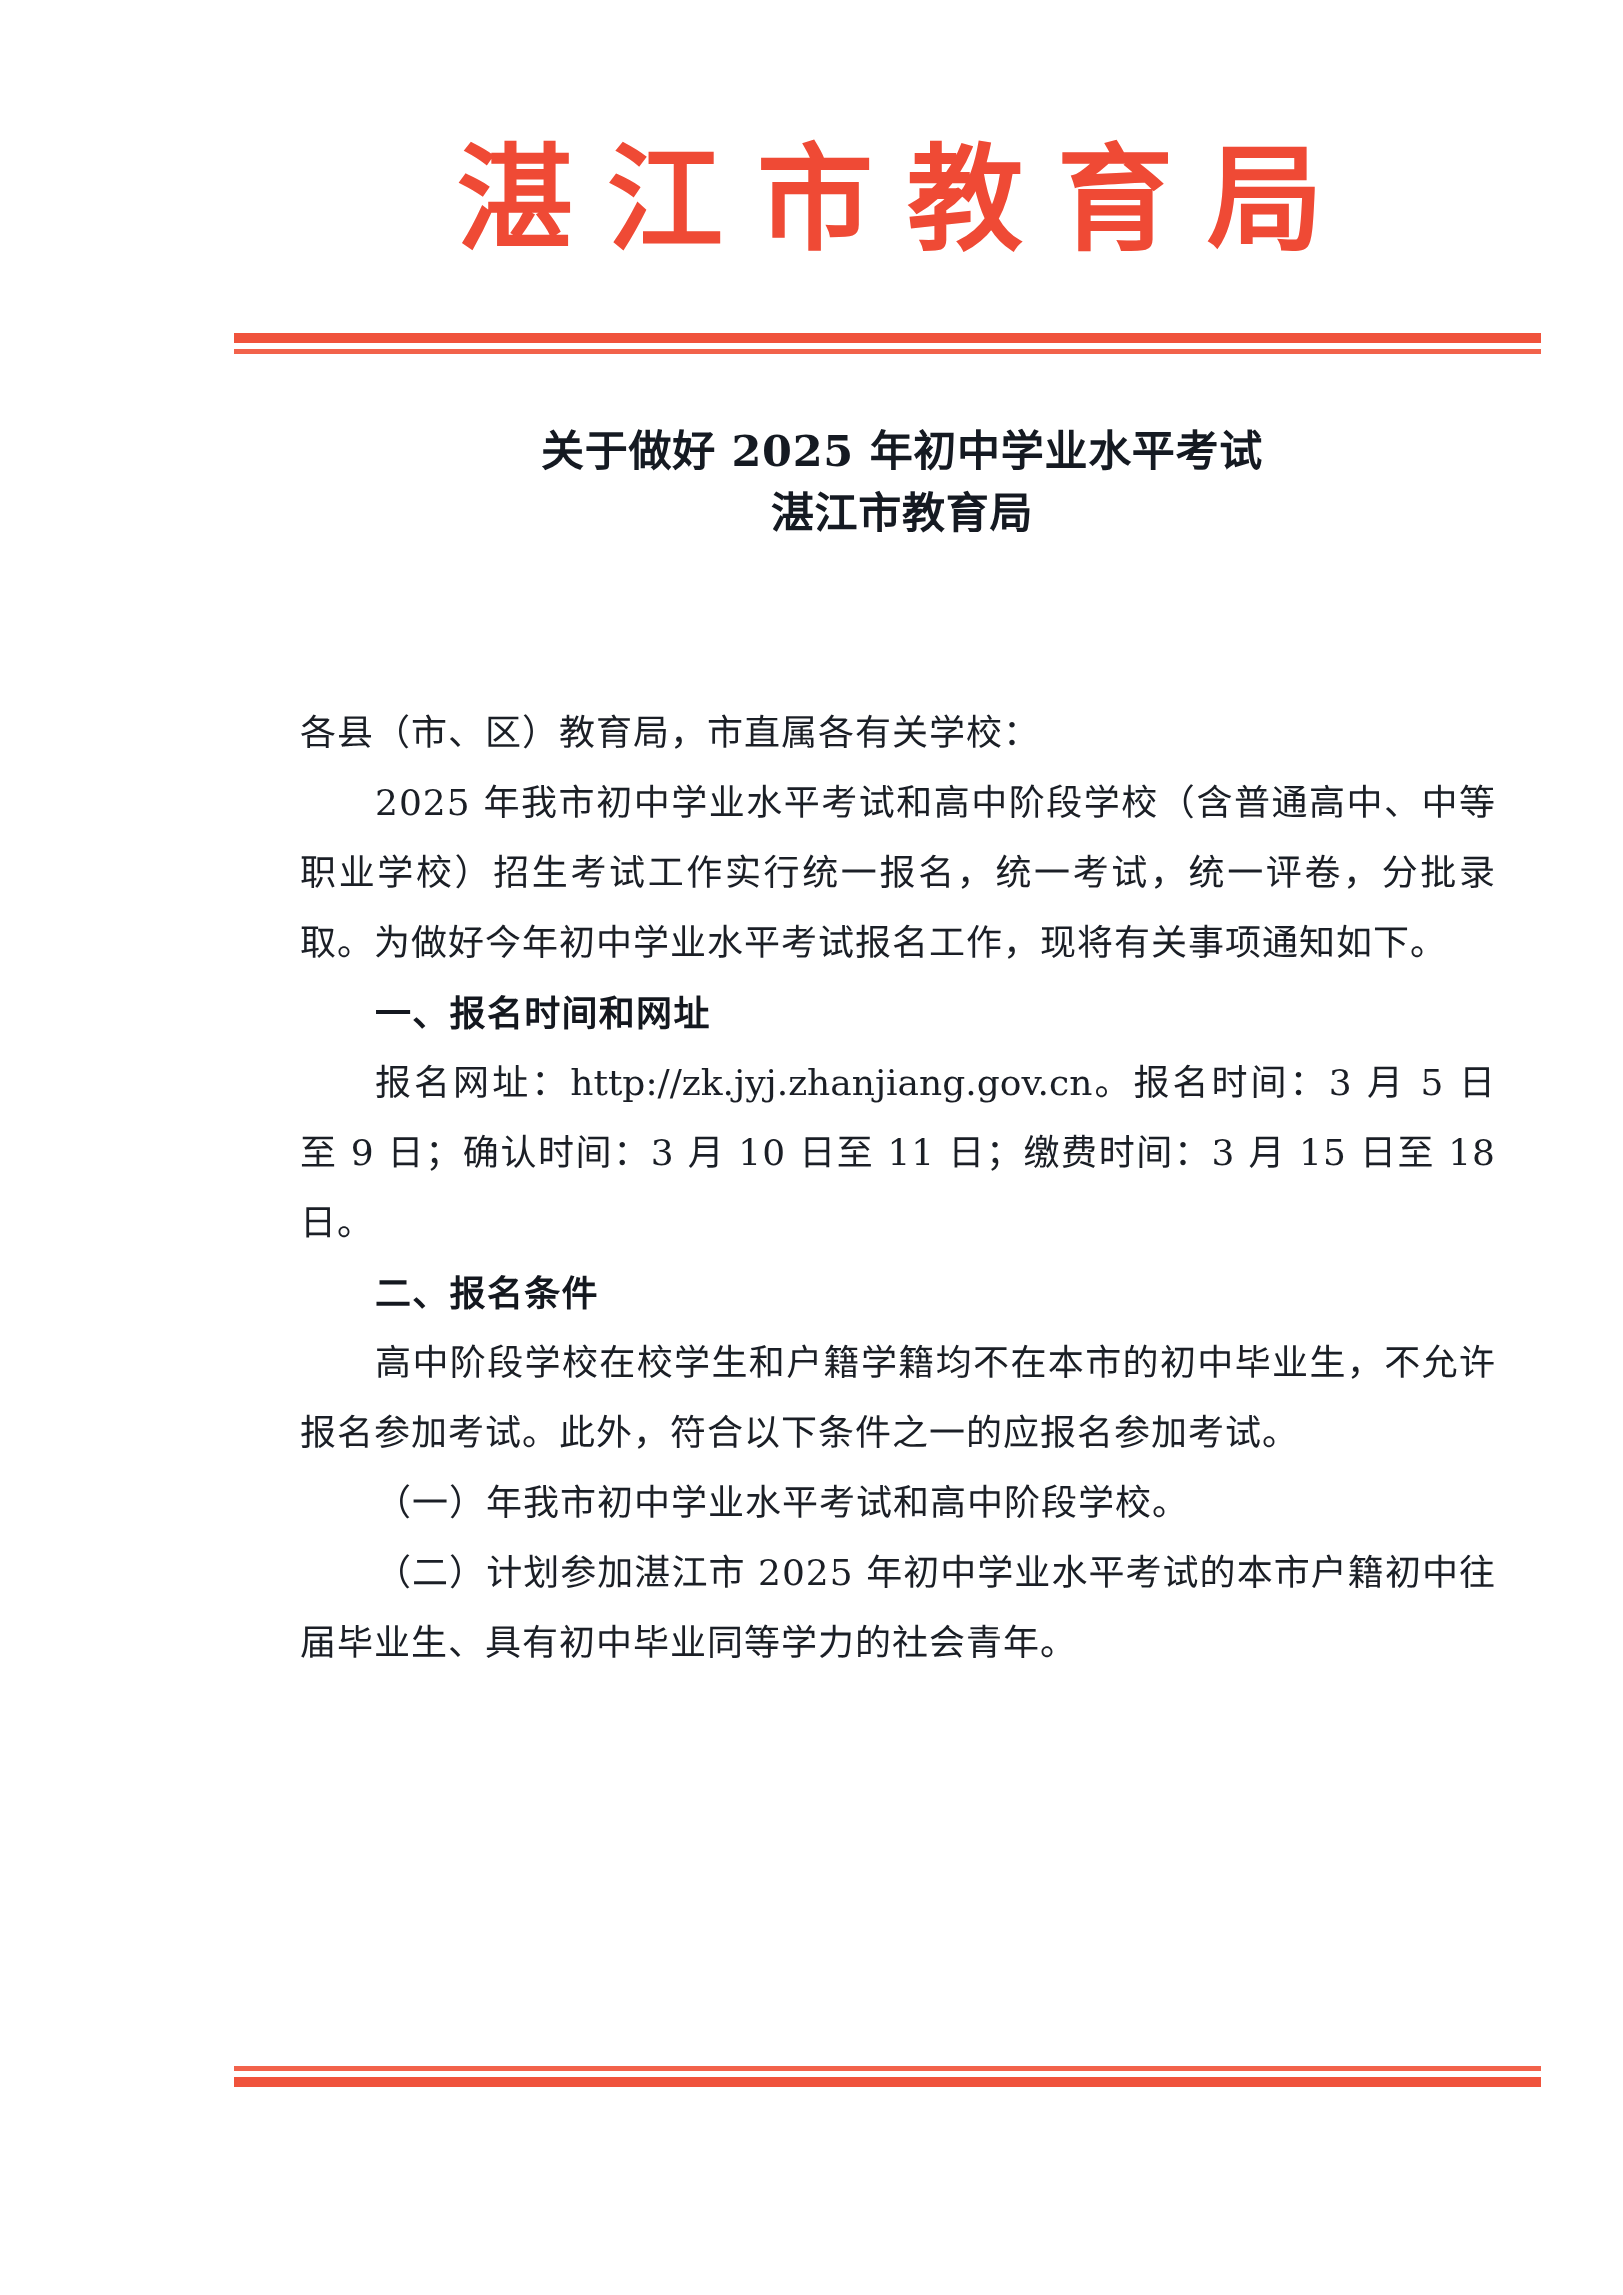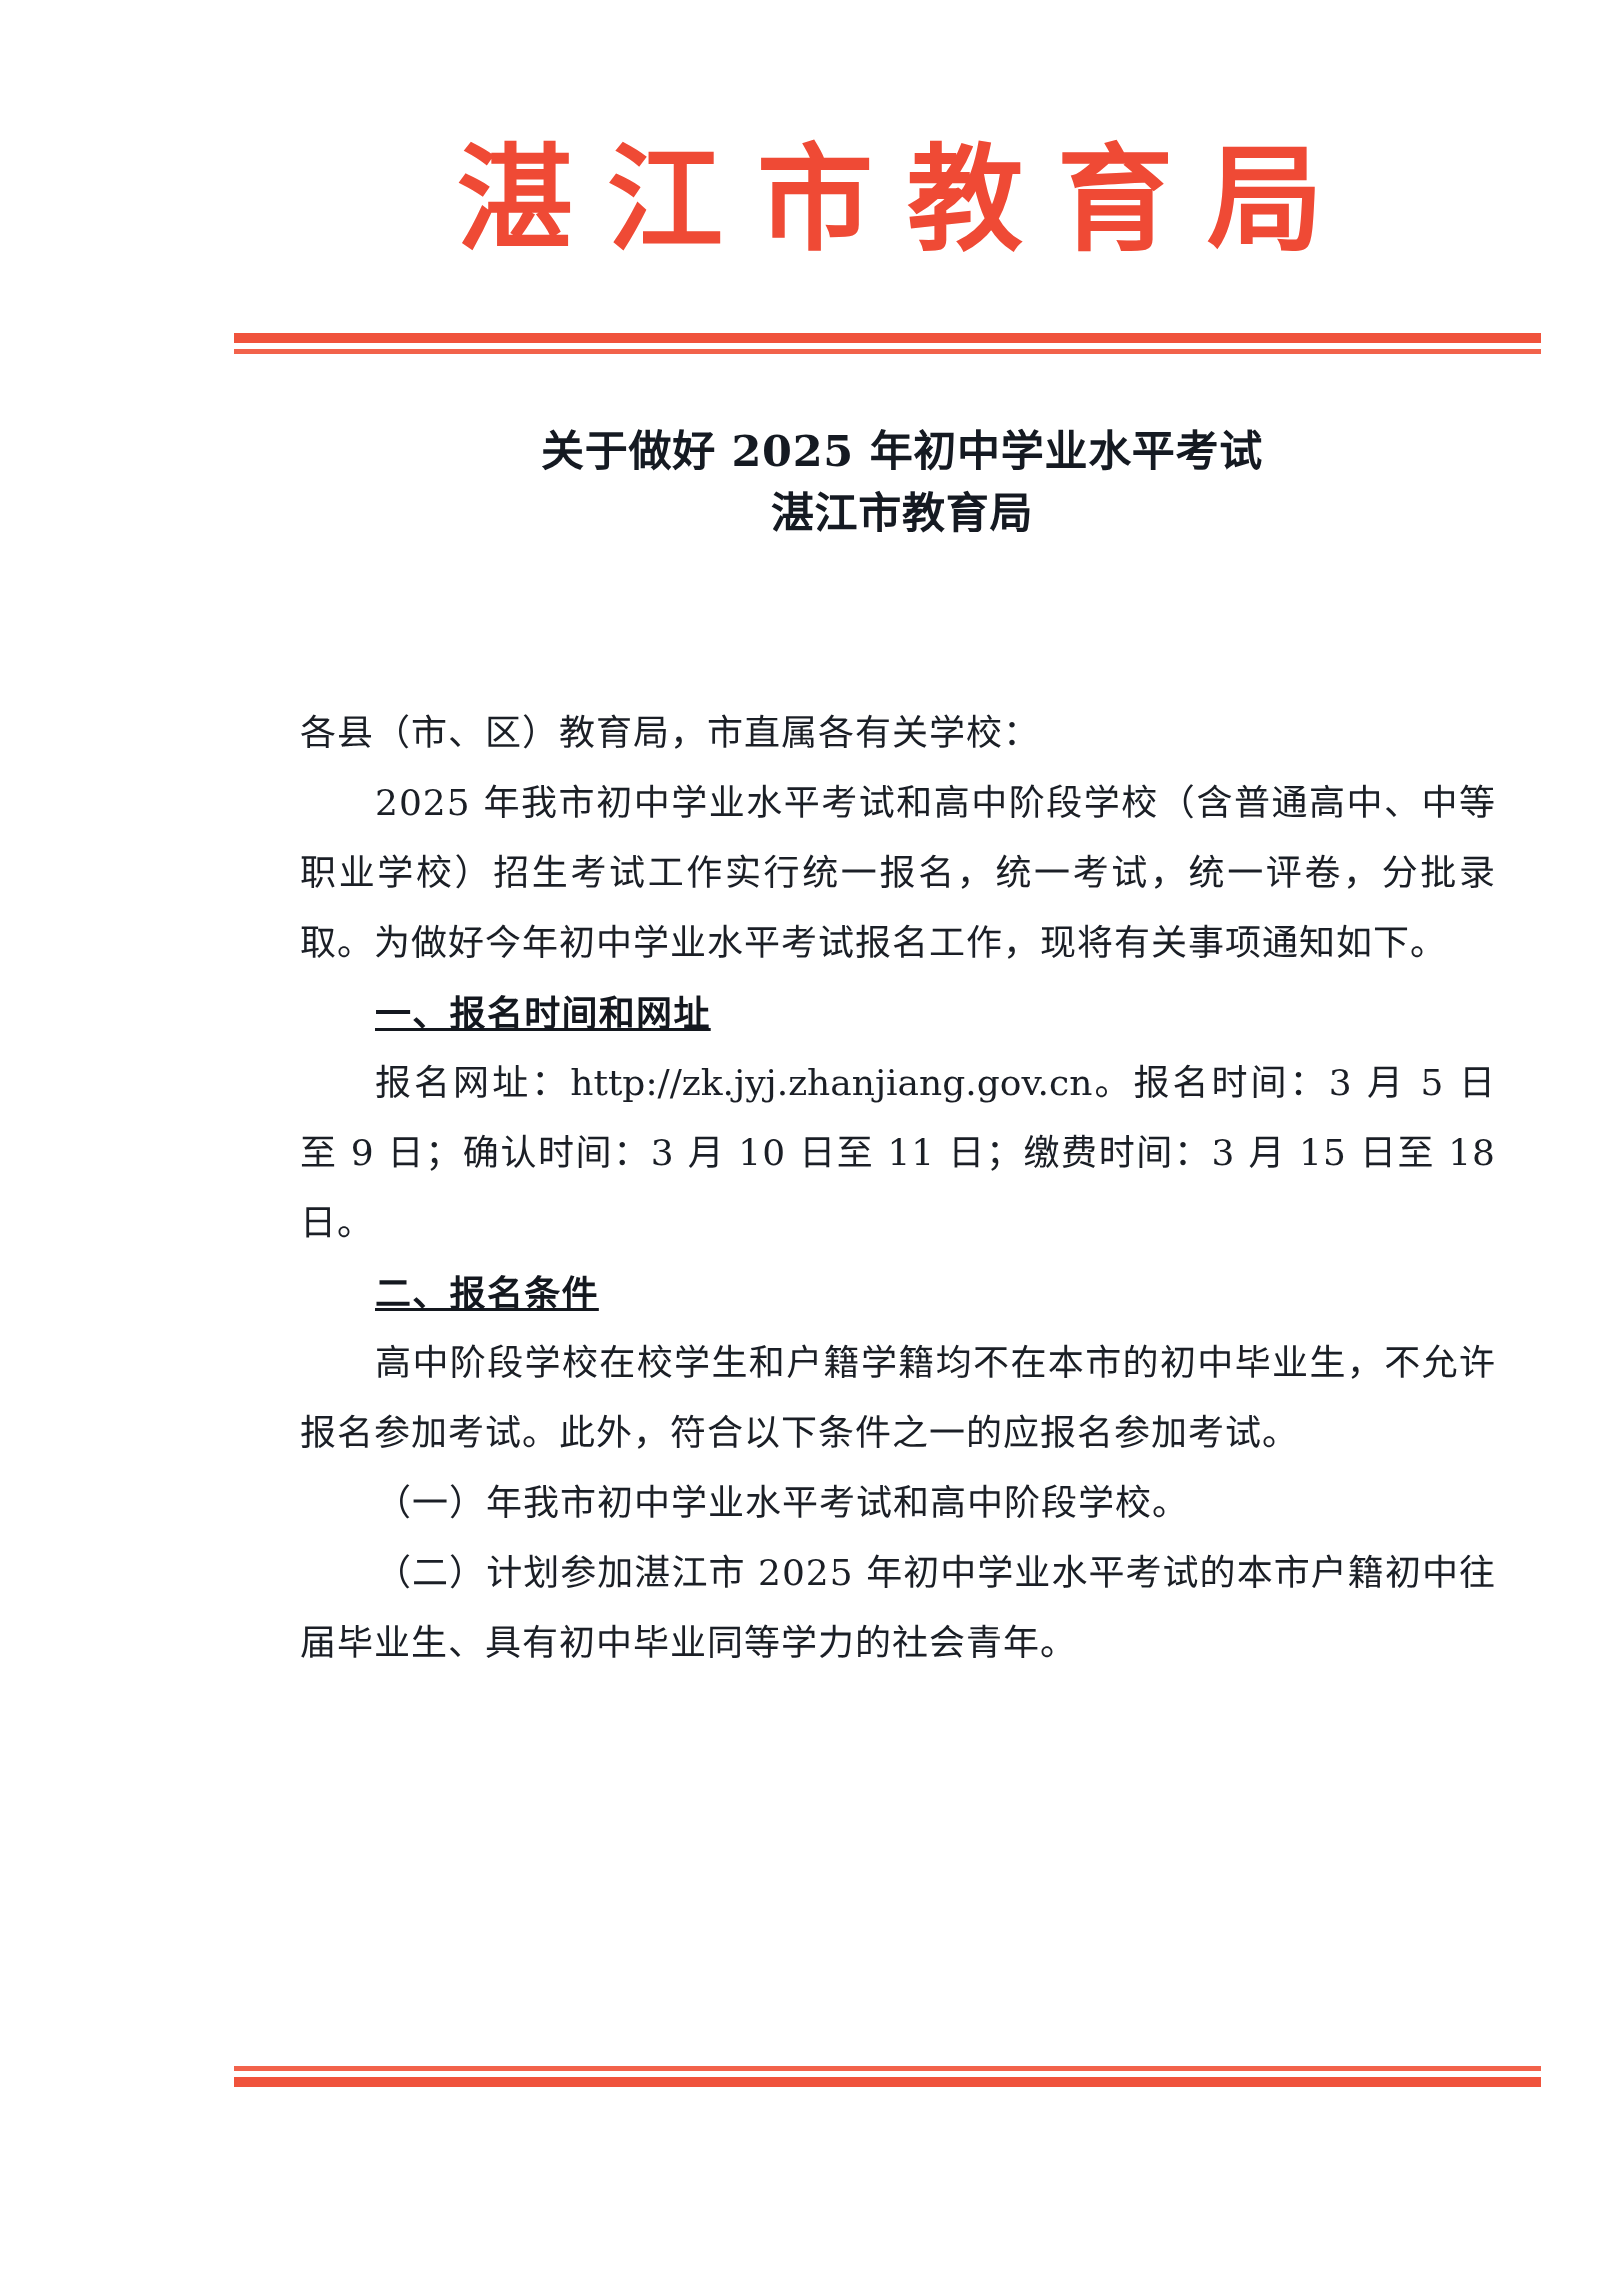--- a/index.html
+++ b/index.html
@@ -108,21 +108,20 @@
   .para.flush  { text-indent: 0; }
 
   .section-head {
     font-family: "DejaVu Serif", "Liberation Serif", serif;
     font-size: 36px;
     line-height: 70px;
     color: #14181f;
     font-weight: 700;
     text-indent: 75px;
     letter-spacing: 1.3px;
-    text-decoration: underline;
   }
 
   .url-span { letter-spacing: 0px; }
 </style>
 </head>
 <body>
 
 <div class="page">
 
   <div class="masthead">

